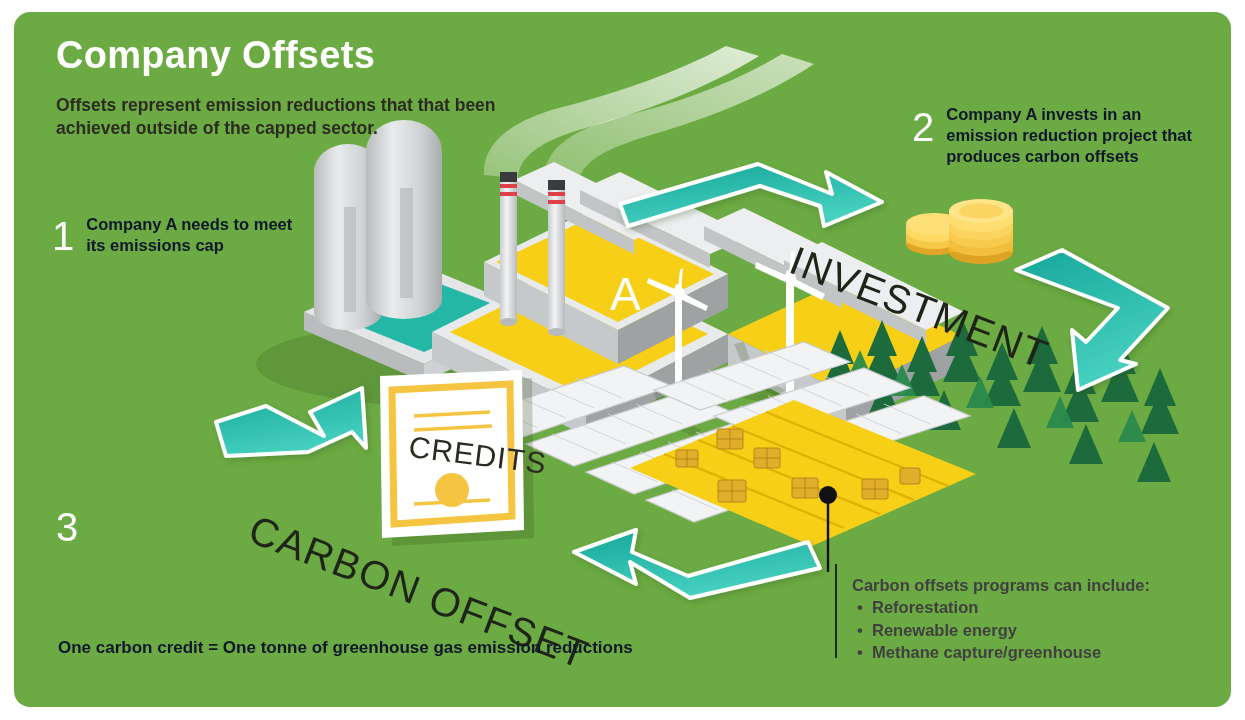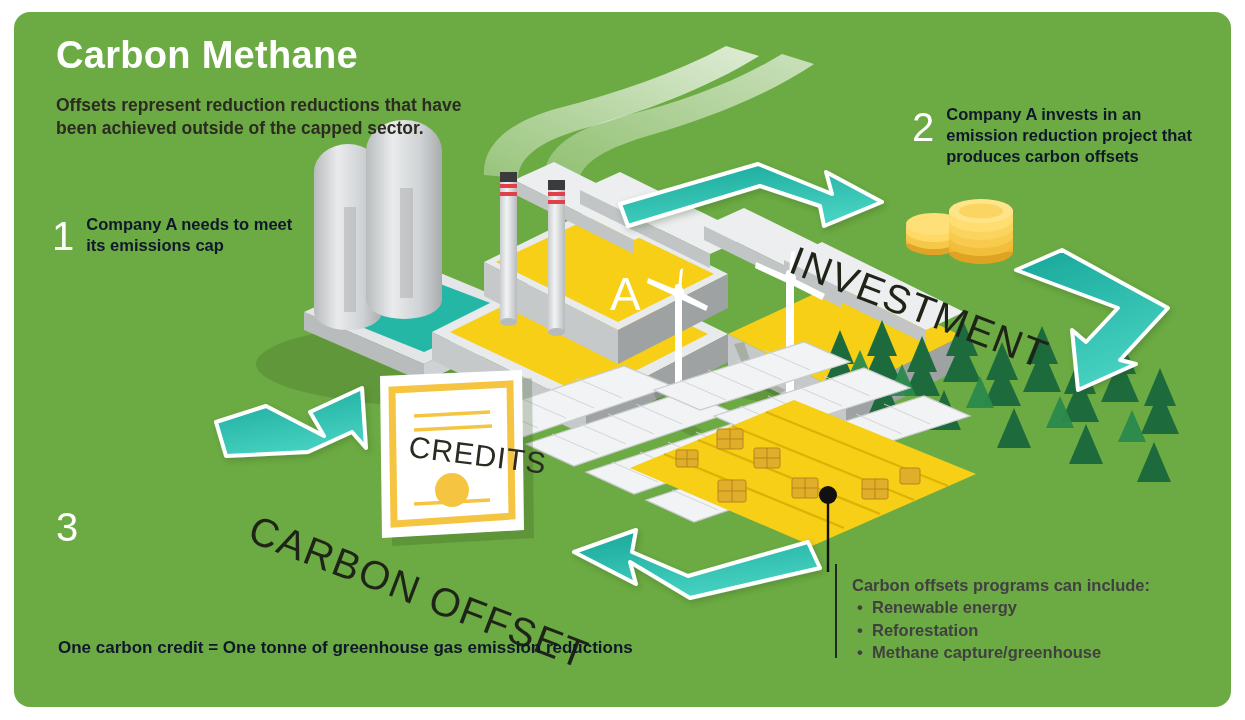--- a/index.html
+++ b/index.html
@@ -384,43 +384,43 @@
         <path d="M366 364 L508 358 L510 518 L368 526 Z" fill="#2d4a18" opacity="0.22" transform="translate(10,8)"></path>
         <path d="M366 364 L508 358 L510 518 L368 526 Z" fill="#ffffff"></path>
         <path d="M378 378 L496 372 L498 504 L380 512 Z" fill="none" stroke="#f5c542" stroke-width="7"></path>
         <path d="M400 404 L476 400" stroke="#f5c542" stroke-width="3.5"></path>
         <path d="M400 418 L478 414" stroke="#f5c542" stroke-width="3.5"></path>
         <circle cx="438" cy="478" r="17" fill="#f5c542"></circle>
         <path d="M400 492 L476 488" stroke="#f5c542" stroke-width="3.5"></path>
       </g>
     </svg>
 
-    <div id="title">Carbon Methane</div>
-    <div id="subtitle">Offsets represent reduction reductions that have been achieved outside of the capped sector.</div>
+    <div id="title">Company Offsets</div>
+    <div id="subtitle">Offsets represent emission reductions that that been achieved outside of the capped sector.</div>
 
     <div class="step" id="step1">
       <span class="num">1</span>
       <span class="txt">Company A needs to meet its emissions cap</span>
     </div>
     <div class="step" id="step2">
       <span class="num">2</span>
       <span class="txt">Company A invests in an emission reduction project that produces carbon offsets</span>
     </div>
     <div class="step" id="step3">
       <span class="num">3</span>
     </div>
 
     <div id="lbl-investment">INVESTMENT</div>
     <div id="lbl-offset">CARBON OFFSET</div>
     <div id="credits-word">CREDITS</div>
 
     <div id="programs">
       <div>Carbon offsets programs can include:</div>
       <ul>
+        <li>Reforestation</li>
         <li>Renewable energy</li>
-        <li>Reforestation</li>
         <li>Methane capture/greenhouse</li>
       </ul>
     </div>
 
     <div id="footnote">One carbon credit = One tonne of greenhouse gas emission reductions</div>
   </div>
 </div>
 
 </body></html>

